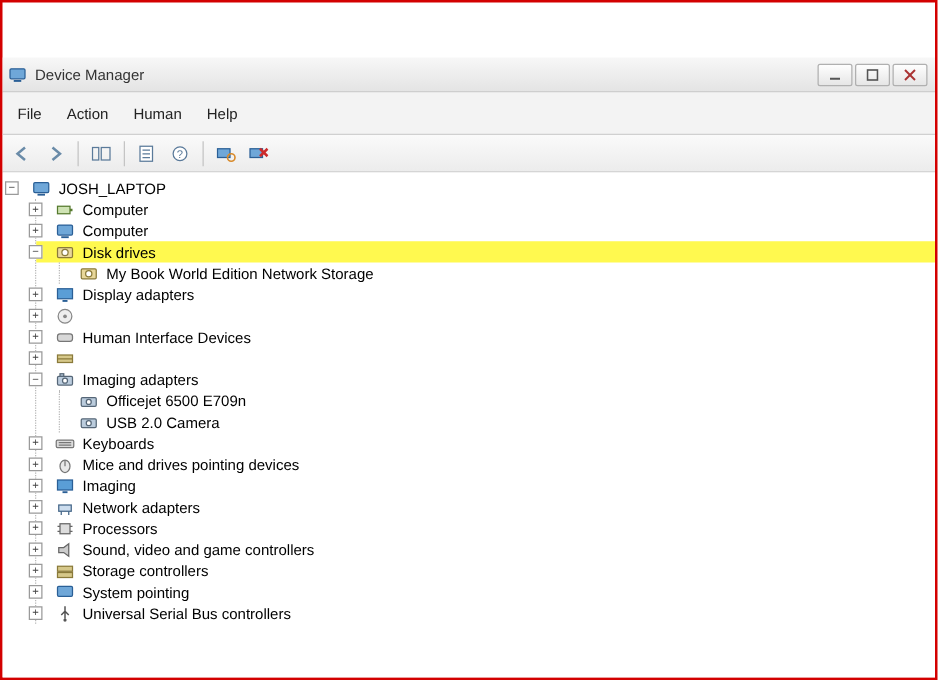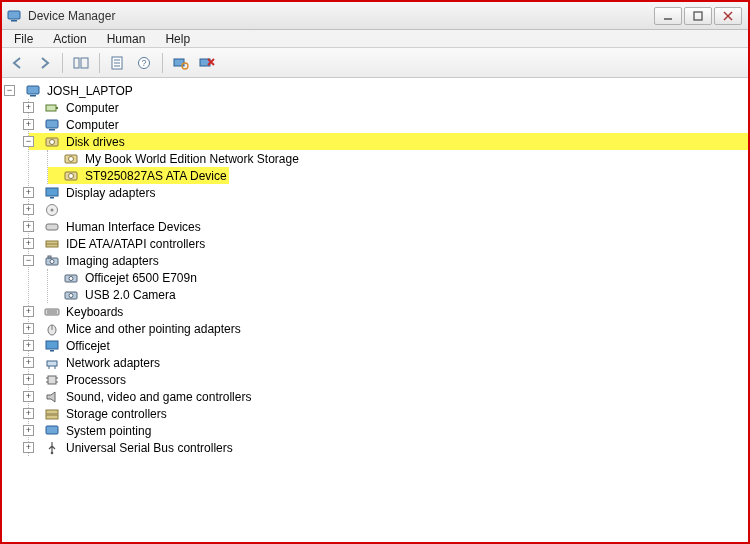--- a/index.html
+++ b/index.html
@@ -15,20 +15,21 @@
     flex-direction: column;
   }
   
   .titlebar {
     height: 28px;
     background: linear-gradient(to bottom, #f7f7f7, #e4e4e4);
     display: flex;
     align-items: center;
     padding: 0 4px;
     border-bottom: 1px solid #c0c0c0;
+    margin-top: 44px;
   }
   .titlebar .app-icon {
     width: 16px; height: 16px; margin-right: 6px;
     display: inline-flex; align-items: center; justify-content: center;
   }
   .titlebar .title-text { color: #333; font-size: 12px; }
   .win-controls {
     margin-left: auto;
     display: flex;
     gap: 2px;
@@ -39,21 +40,21 @@
     border: 1px solid #b0b0b0;
     background: linear-gradient(to bottom, #fefefe, #e6e6e6);
     border-radius: 2px;
     display: inline-flex; align-items: center; justify-content: center;
     color: #555;
   }
   .win-btn.close { color: #a33; }
 
   
   .menubar {
-    height: 18px;
+    height: 34px;
     background: #f3f3f3;
     border-bottom: 1px solid #d0d0d0;
     display: flex;
     align-items: stretch;
     padding: 0 2px;
   }
   .menu-item {
     padding: 0 10px;
     display: inline-flex;
     align-items: center;
@@ -262,32 +263,20 @@
                   <span class="exp blank"></span>
               <span class="node-ico">
                     <svg width="16" height="16">
                       <rect x="2" y="4" width="12" height="8" rx="1" fill="#e8d79a" stroke="#8a7a3a"></rect>
                       <circle cx="8" cy="8" r="2.5" fill="#fff" stroke="#8a7a3a"></circle>
                     </svg>
                   </span>
               <span class="node-label">My Book World Edition Network Storage</span>
                 </div>
           </li>
-          <li class="tn">
-            <div class="row hl" style="display:inline-flex">
-                  <span class="exp blank"></span>
-              <span class="node-ico">
-                    <svg width="16" height="16">
-                      <rect x="2" y="4" width="12" height="8" rx="1" fill="#e8d79a" stroke="#8a7a3a"></rect>
-                      <circle cx="8" cy="8" r="2.5" fill="#fff" stroke="#8a7a3a"></circle>
-                    </svg>
-                  </span>
-              <span class="node-label">ST9250827AS ATA Device</span>
-                </div>
-          </li>
         </ul>
       </li>
       <li class="tn">
         <div class="row">
               <span class="exp">+</span>
           <span class="node-ico">
                 <svg width="16" height="16">
                   <rect x="2" y="3" width="12" height="8" fill="#5a9ed6" stroke="#2a5f96"></rect>
                   <rect x="6" y="12" width="4" height="1.5" fill="#2a5f96"></rect>
                 </svg>
@@ -319,21 +308,20 @@
       </li>
       <li class="tn">
         <div class="row">
               <span class="exp">+</span>
           <span class="node-ico">
                 <svg width="16" height="16">
                   <rect x="2" y="5" width="12" height="6" fill="#d6c88a" stroke="#8a7a3a"></rect>
                   <line x1="2" y1="8" x2="14" y2="8" stroke="#8a7a3a"></line>
                 </svg>
               </span>
-          <span class="node-label">IDE ATA/ATAPI controllers</span>
             </div>
       </li>
       <li class="tn">
         <div class="row">
               <span class="exp">−</span>
           <span class="node-ico">
                 <svg width="16" height="16">
                   <rect x="2" y="5" width="12" height="7" rx="1" fill="#bcd" stroke="#567"></rect>
                   <circle cx="8" cy="8.5" r="2" fill="#fff" stroke="#567"></circle>
                   <rect x="4" y="3" width="3" height="2" fill="#bcd" stroke="#567"></rect>
@@ -383,33 +371,33 @@
       </li>
       <li class="tn">
         <div class="row">
               <span class="exp">+</span>
           <span class="node-ico">
                 <svg width="16" height="16">
                   <ellipse cx="8" cy="9" rx="4" ry="5" fill="#e8e8e8" stroke="#777"></ellipse>
                   <line x1="8" y1="4" x2="8" y2="9" stroke="#777"></line>
                 </svg>
               </span>
-          <span class="node-label">Mice and other pointing adapters</span>
+          <span class="node-label">Mice and drives pointing devices</span>
             </div>
       </li>
       <li class="tn">
         <div class="row">
               <span class="exp">+</span>
           <span class="node-ico">
                 <svg width="16" height="16">
                   <rect x="2" y="3" width="12" height="8" fill="#5a9ed6" stroke="#2a5f96"></rect>
                   <rect x="6" y="12" width="4" height="1.5" fill="#2a5f96"></rect>
                 </svg>
               </span>
-          <span class="node-label">Officejet</span>
+          <span class="node-label">Imaging</span>
             </div>
       </li>
       <li class="tn">
         <div class="row">
               <span class="exp">+</span>
           <span class="node-ico">
                 <svg width="16" height="16">
                   <rect x="3" y="6" width="10" height="5" fill="#cde" stroke="#468"></rect>
                   <line x1="5" y1="11" x2="5" y2="14" stroke="#468"></line>
                   <line x1="11" y1="11" x2="11" y2="14" stroke="#468"></line>

